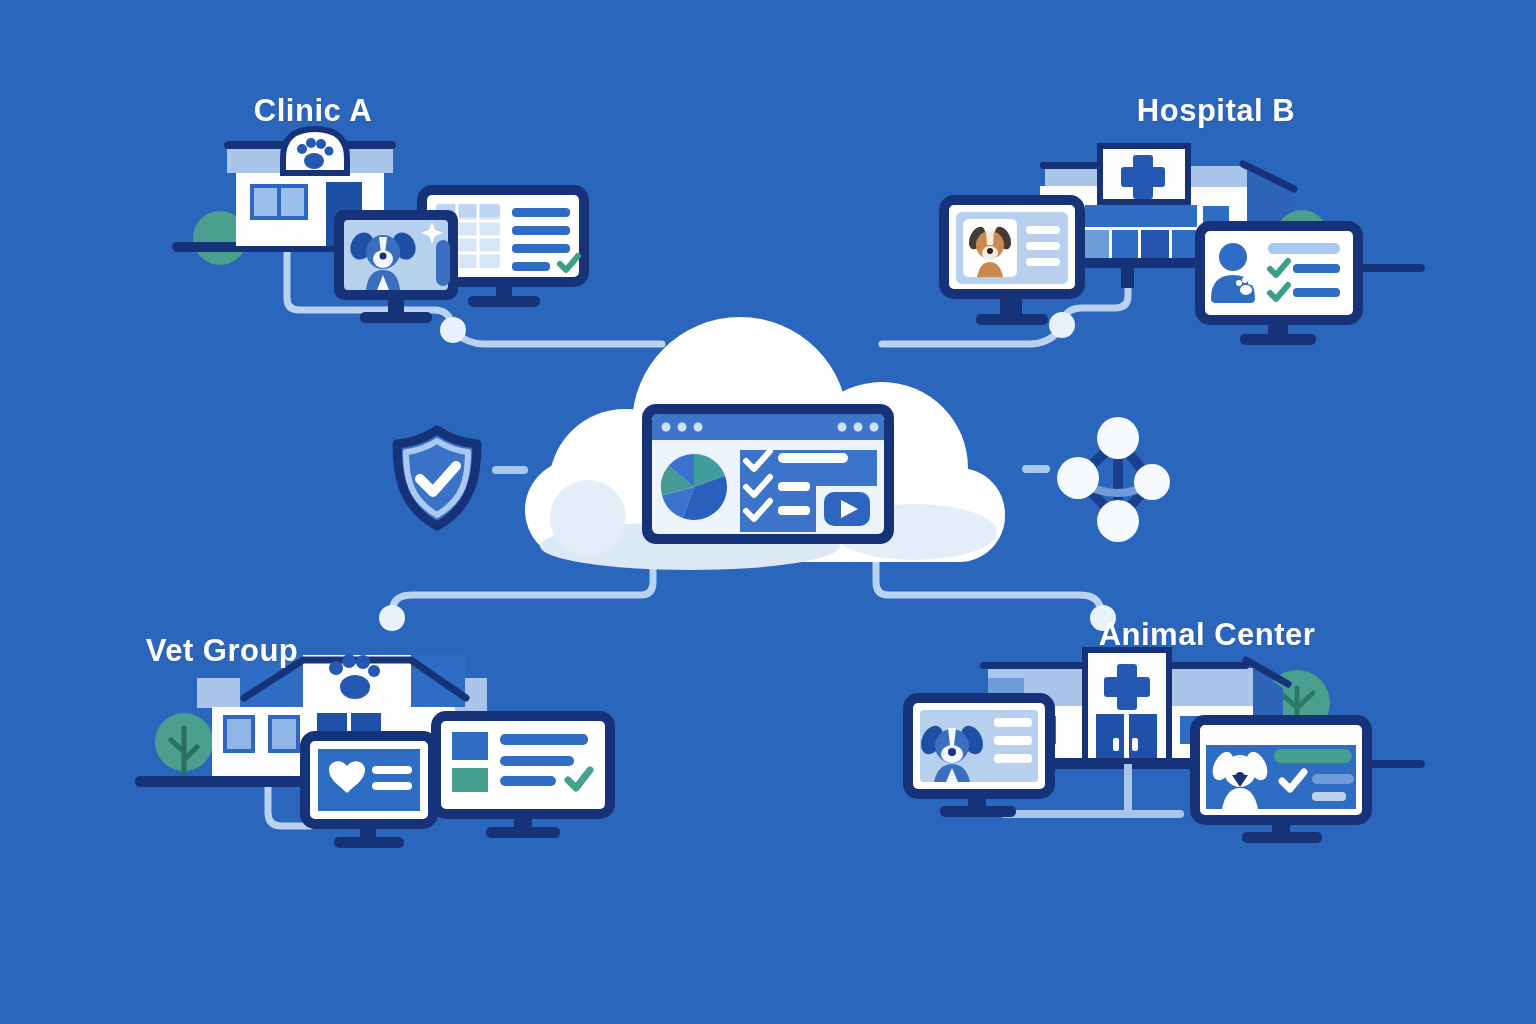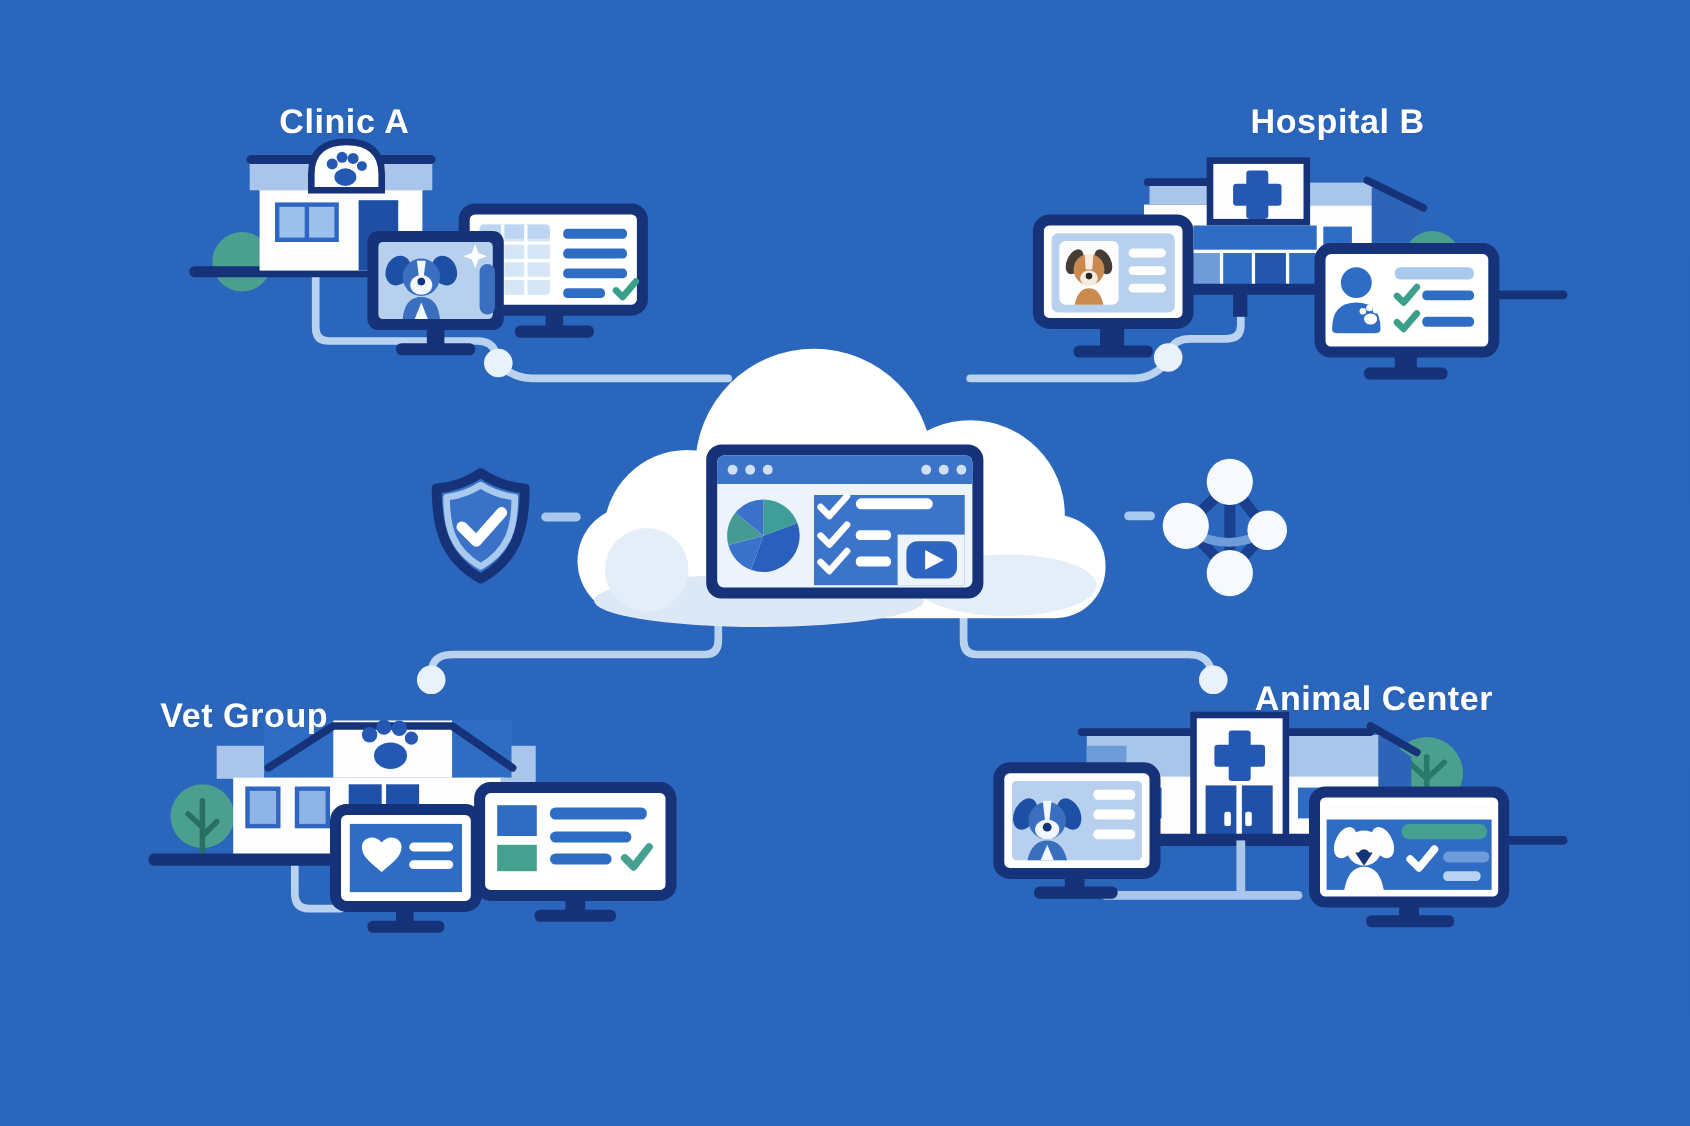--- a/index.html
+++ b/index.html
@@ -352,14 +352,14 @@
       <circle cx="1118" cy="438" r="21"></circle>
       <circle cx="1152" cy="482" r="18"></circle>
       <circle cx="1118" cy="521" r="21"></circle>
     </g>
   </g>
 </svg>
 
   <div class="site-label" style="left:313px;top:111px;">Clinic A</div>
   <div class="site-label" style="left:1216px;top:111px;text-align:center;">Hospital B</div>
   <div class="site-label" style="left:222px;top:651px;">Vet Group</div>
-  <div class="site-label" style="left:1249px;top:635px;">Animal Center</div>
+  <div class="site-label" style="left:1207px;top:635px;">Animal Center</div>
 </div>
 
 </body></html>

